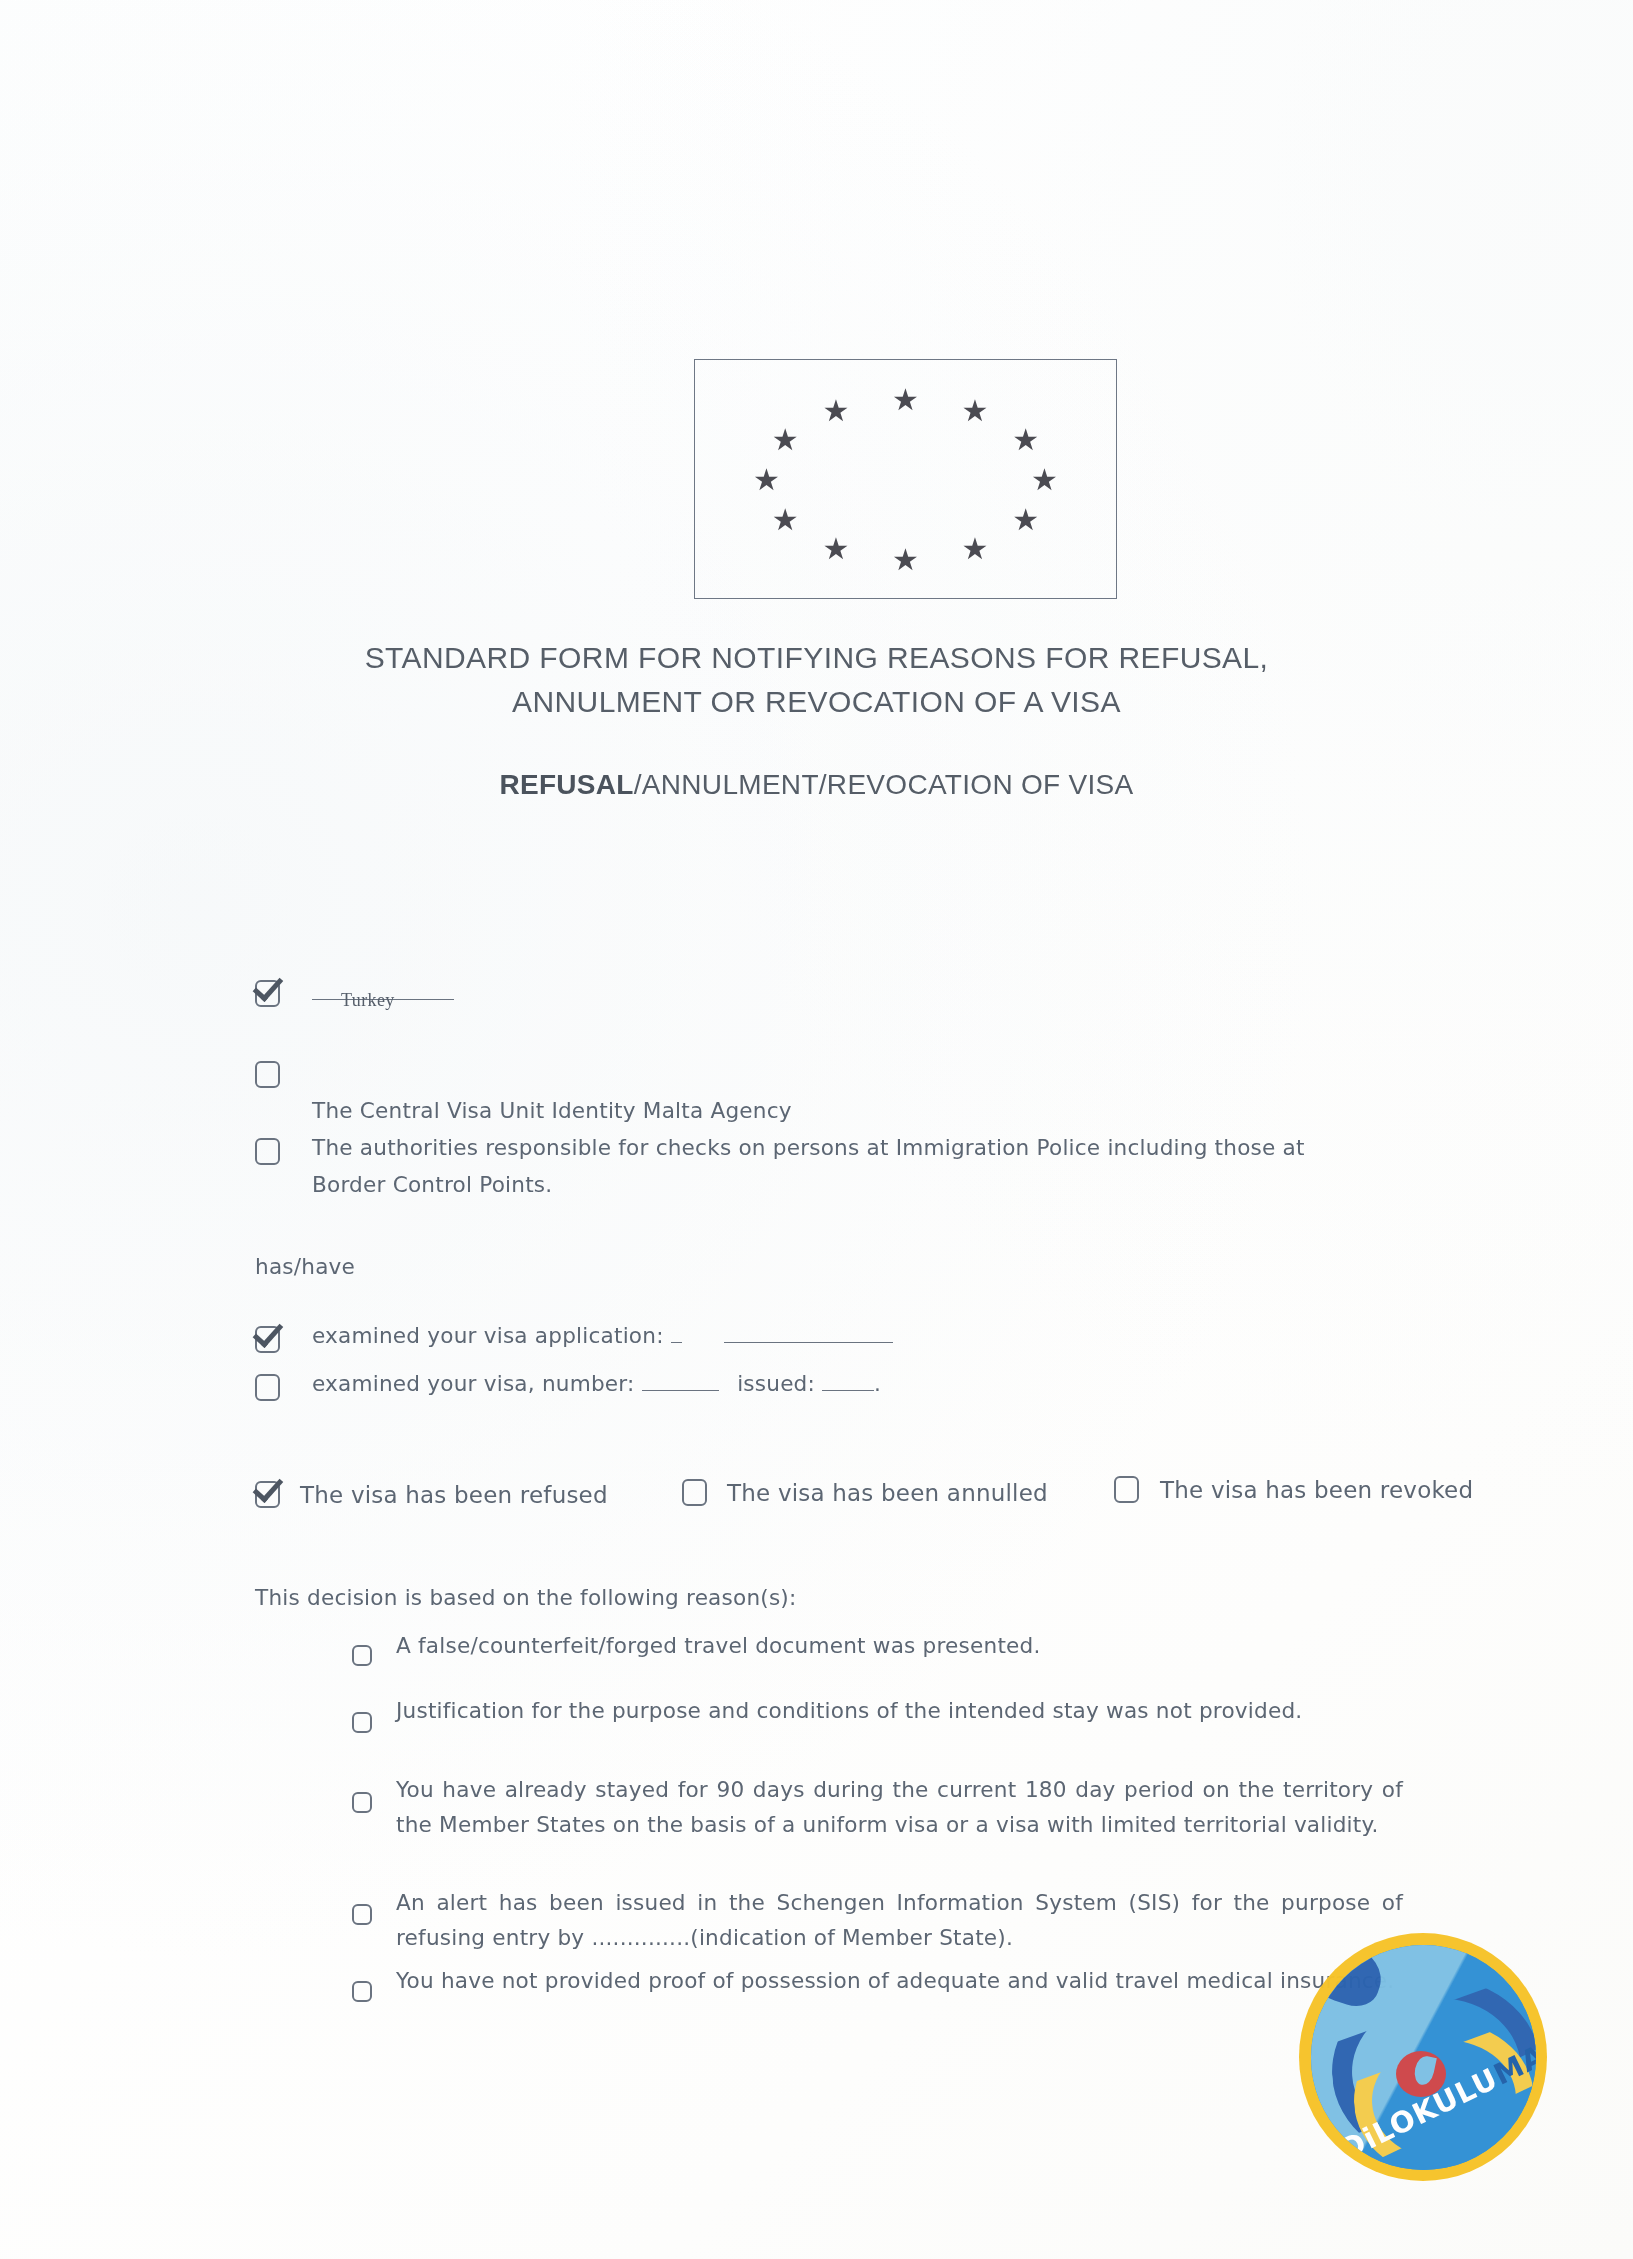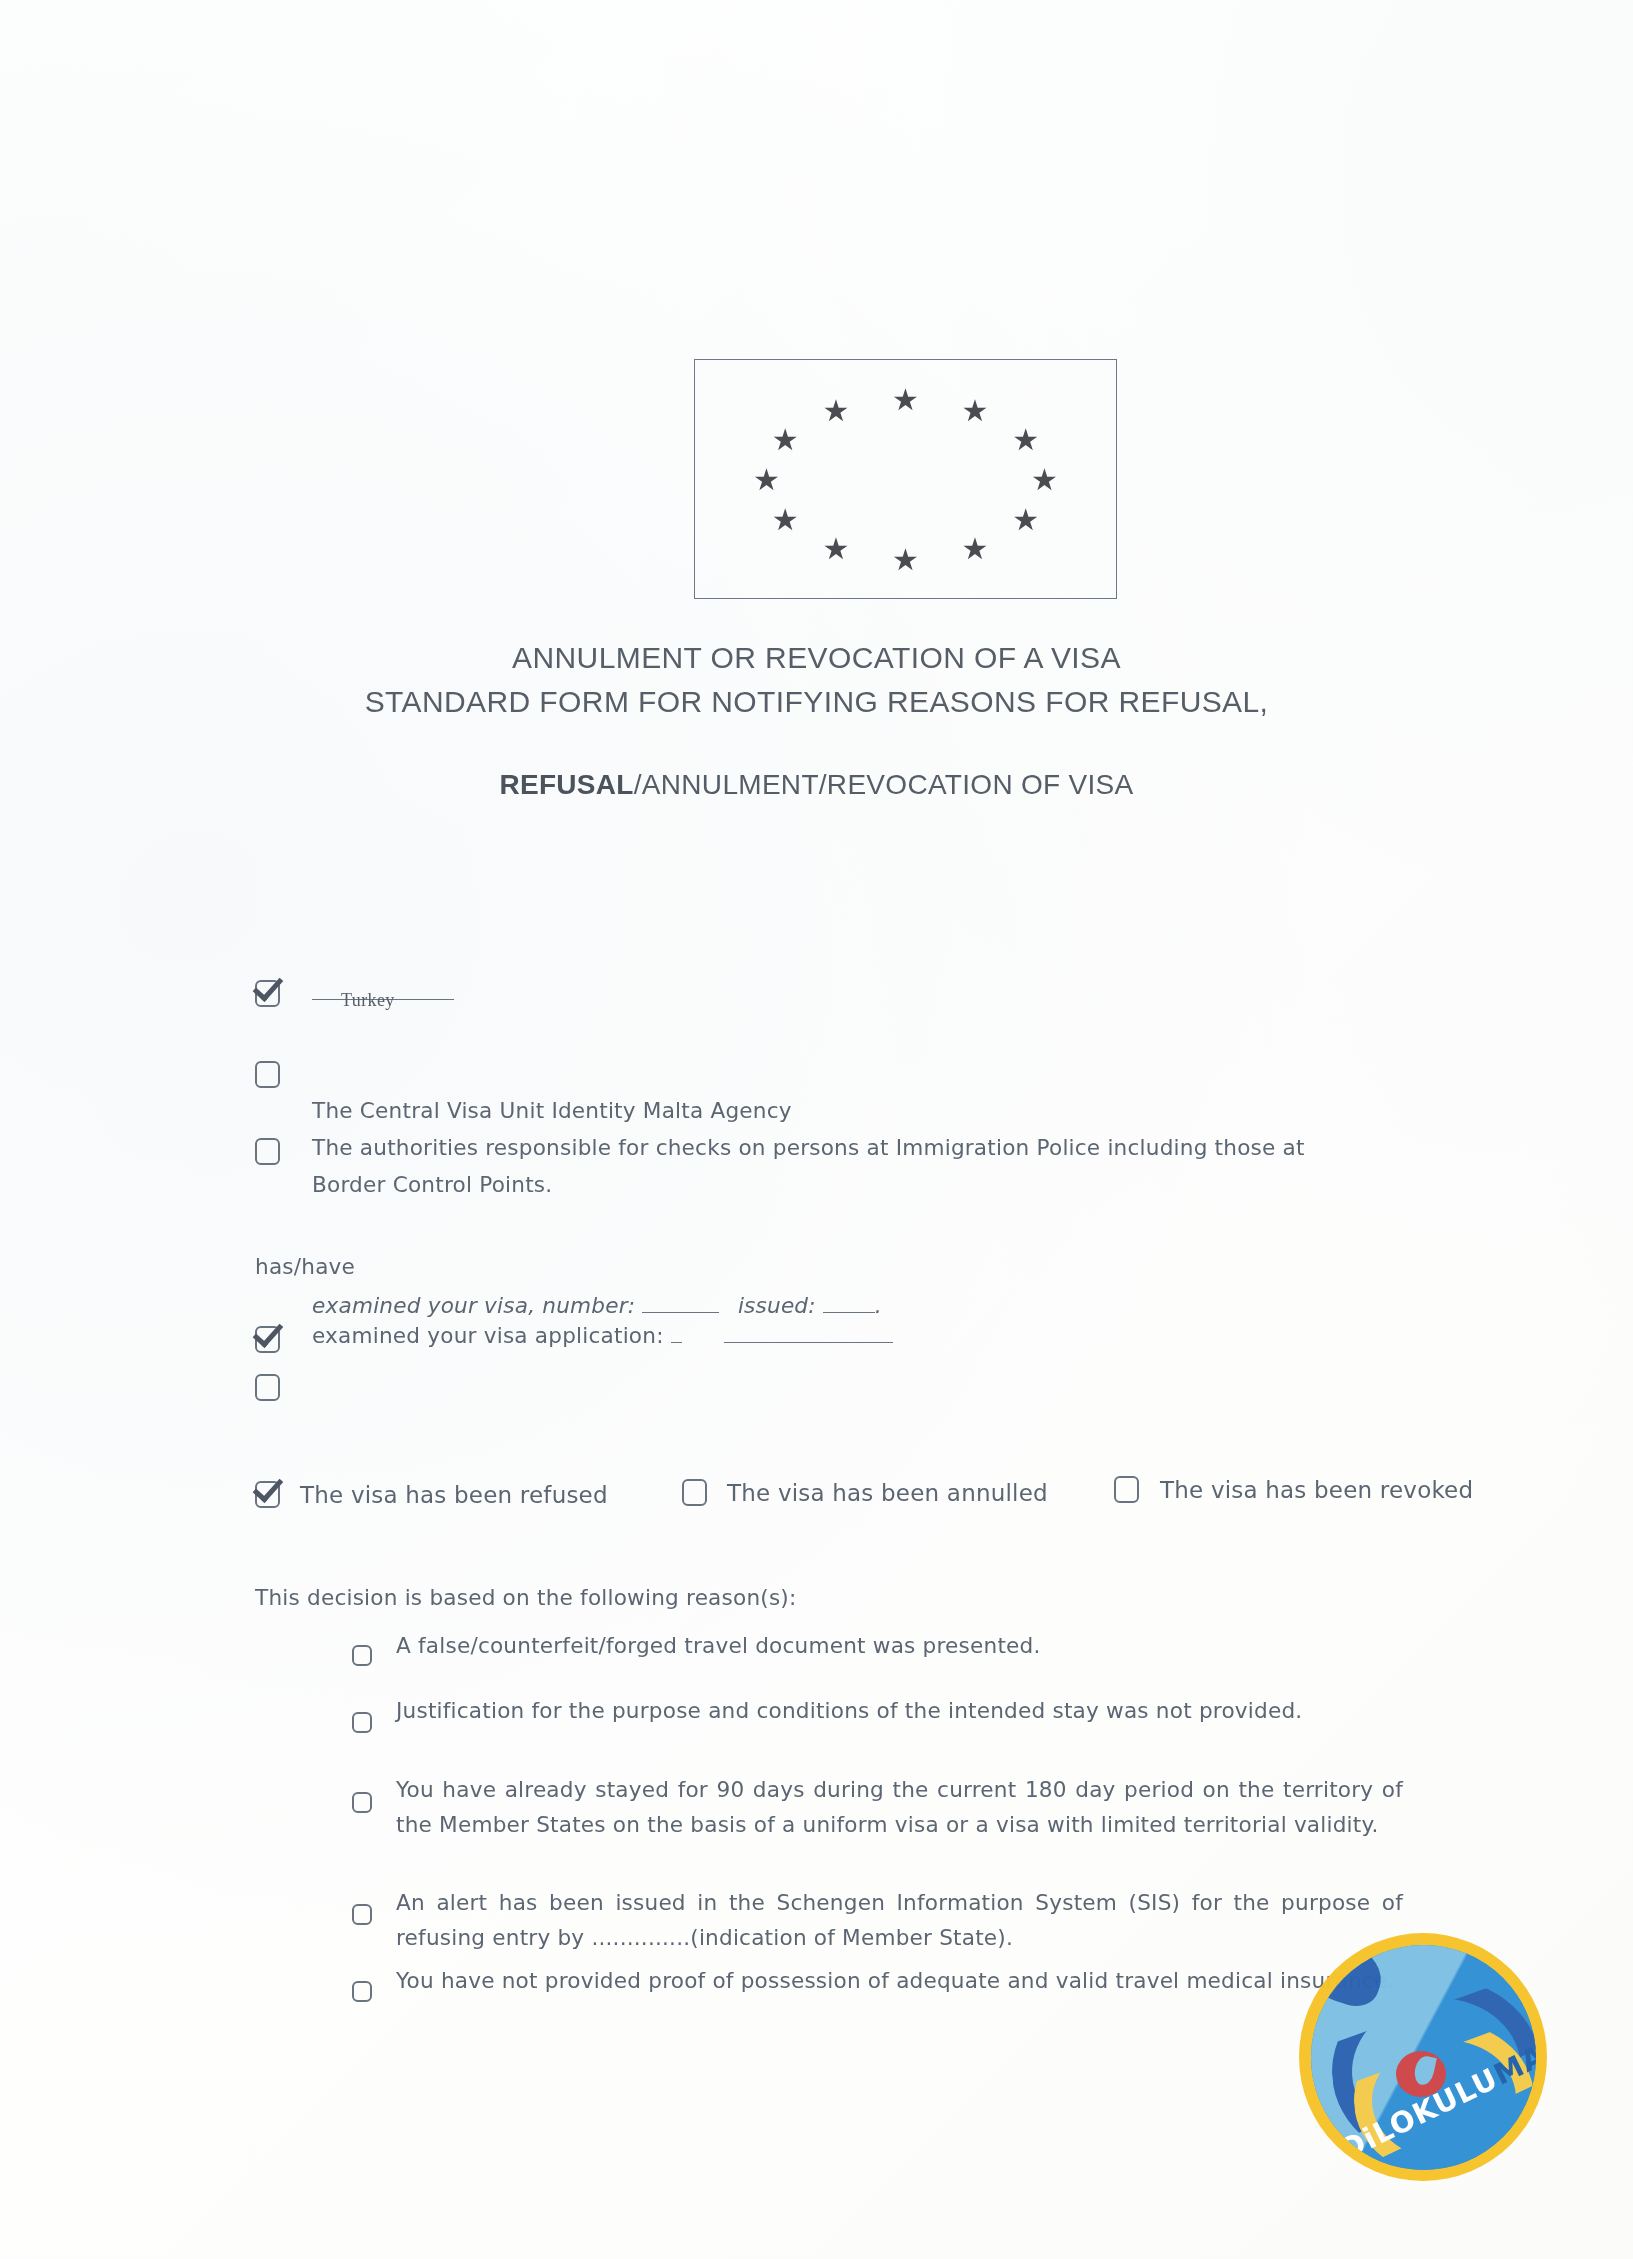--- a/index.html
+++ b/index.html
@@ -252,22 +252,22 @@
           <div class="star" style="left: 50%; top: 83.66%;">★</div>
           <div class="star" style="left: 33.5%; top: 79.1504%;">★</div>
           <div class="star" style="left: 21.4212%; top: 66.83%;">★</div>
           <div class="star" style="left: 17%; top: 50%;">★</div>
           <div class="star" style="left: 21.4212%; top: 33.17%;">★</div>
           <div class="star" style="left: 33.5%; top: 20.8496%;">★</div>
         </div>
     </div>
 
     <div class="title-block">
+      <div class="title-line">STANDARD FORM FOR NOTIFYING REASONS FOR REFUSAL,</div>
       <div class="title-line">ANNULMENT OR REVOCATION OF A VISA</div>
-      <div class="title-line">STANDARD FORM FOR NOTIFYING REASONS FOR REFUSAL,</div>
     </div>
 
     <div class="subtitle-block">
       <b>REFUSAL</b><span>/ANNULMENT/REVOCATION OF VISA</span>
     </div>
 
     <div class="row-abs" style="left:255px; top:978px;">
       <div class="cb big" style="left:0; top:1.9px;"></div>
       <div class="check" style="left:-1px; top:-2.9px;"></div>
     </div>
@@ -295,21 +295,21 @@
     </div>
     <div class="row-abs body-txt" style="left:312px; top:1318px; width:913px;">
       <span>examined your visa application:</span>
       <span class="fill-line" style="width:11.5px; height:19px;"></span>
       <span class="fill-line" style="width:169px; height:19px; margin-left:35px;"></span>
     </div>
 
     <div class="row-abs" style="left:255px; top:1372px;">
       <div class="cb big" style="left:0; top:1.9px;"></div>
     </div>
-    <div class="row-abs body-txt" style="left:312px; top:1288px; width:913px;font-style:italic;">
+    <div class="row-abs body-txt" style="left:312px; top:1366px; width:913px;">
       <span>examined your visa, number:</span>
       <span class="fill-line" style="width:77px; height:19px;"></span>
       <span style="margin-left:11.5px;">issued:</span>
       <span class="fill-line" style="width:52px; height:19px;"></span><span>.</span>
     </div>
 
     <div class="row-abs" style="left:255px; top:1479px;">
       <div class="cb big" style="left:0; top:1.9px;"></div>
       <div class="check" style="left:-1px; top:-2.9px;"></div>
     </div>

